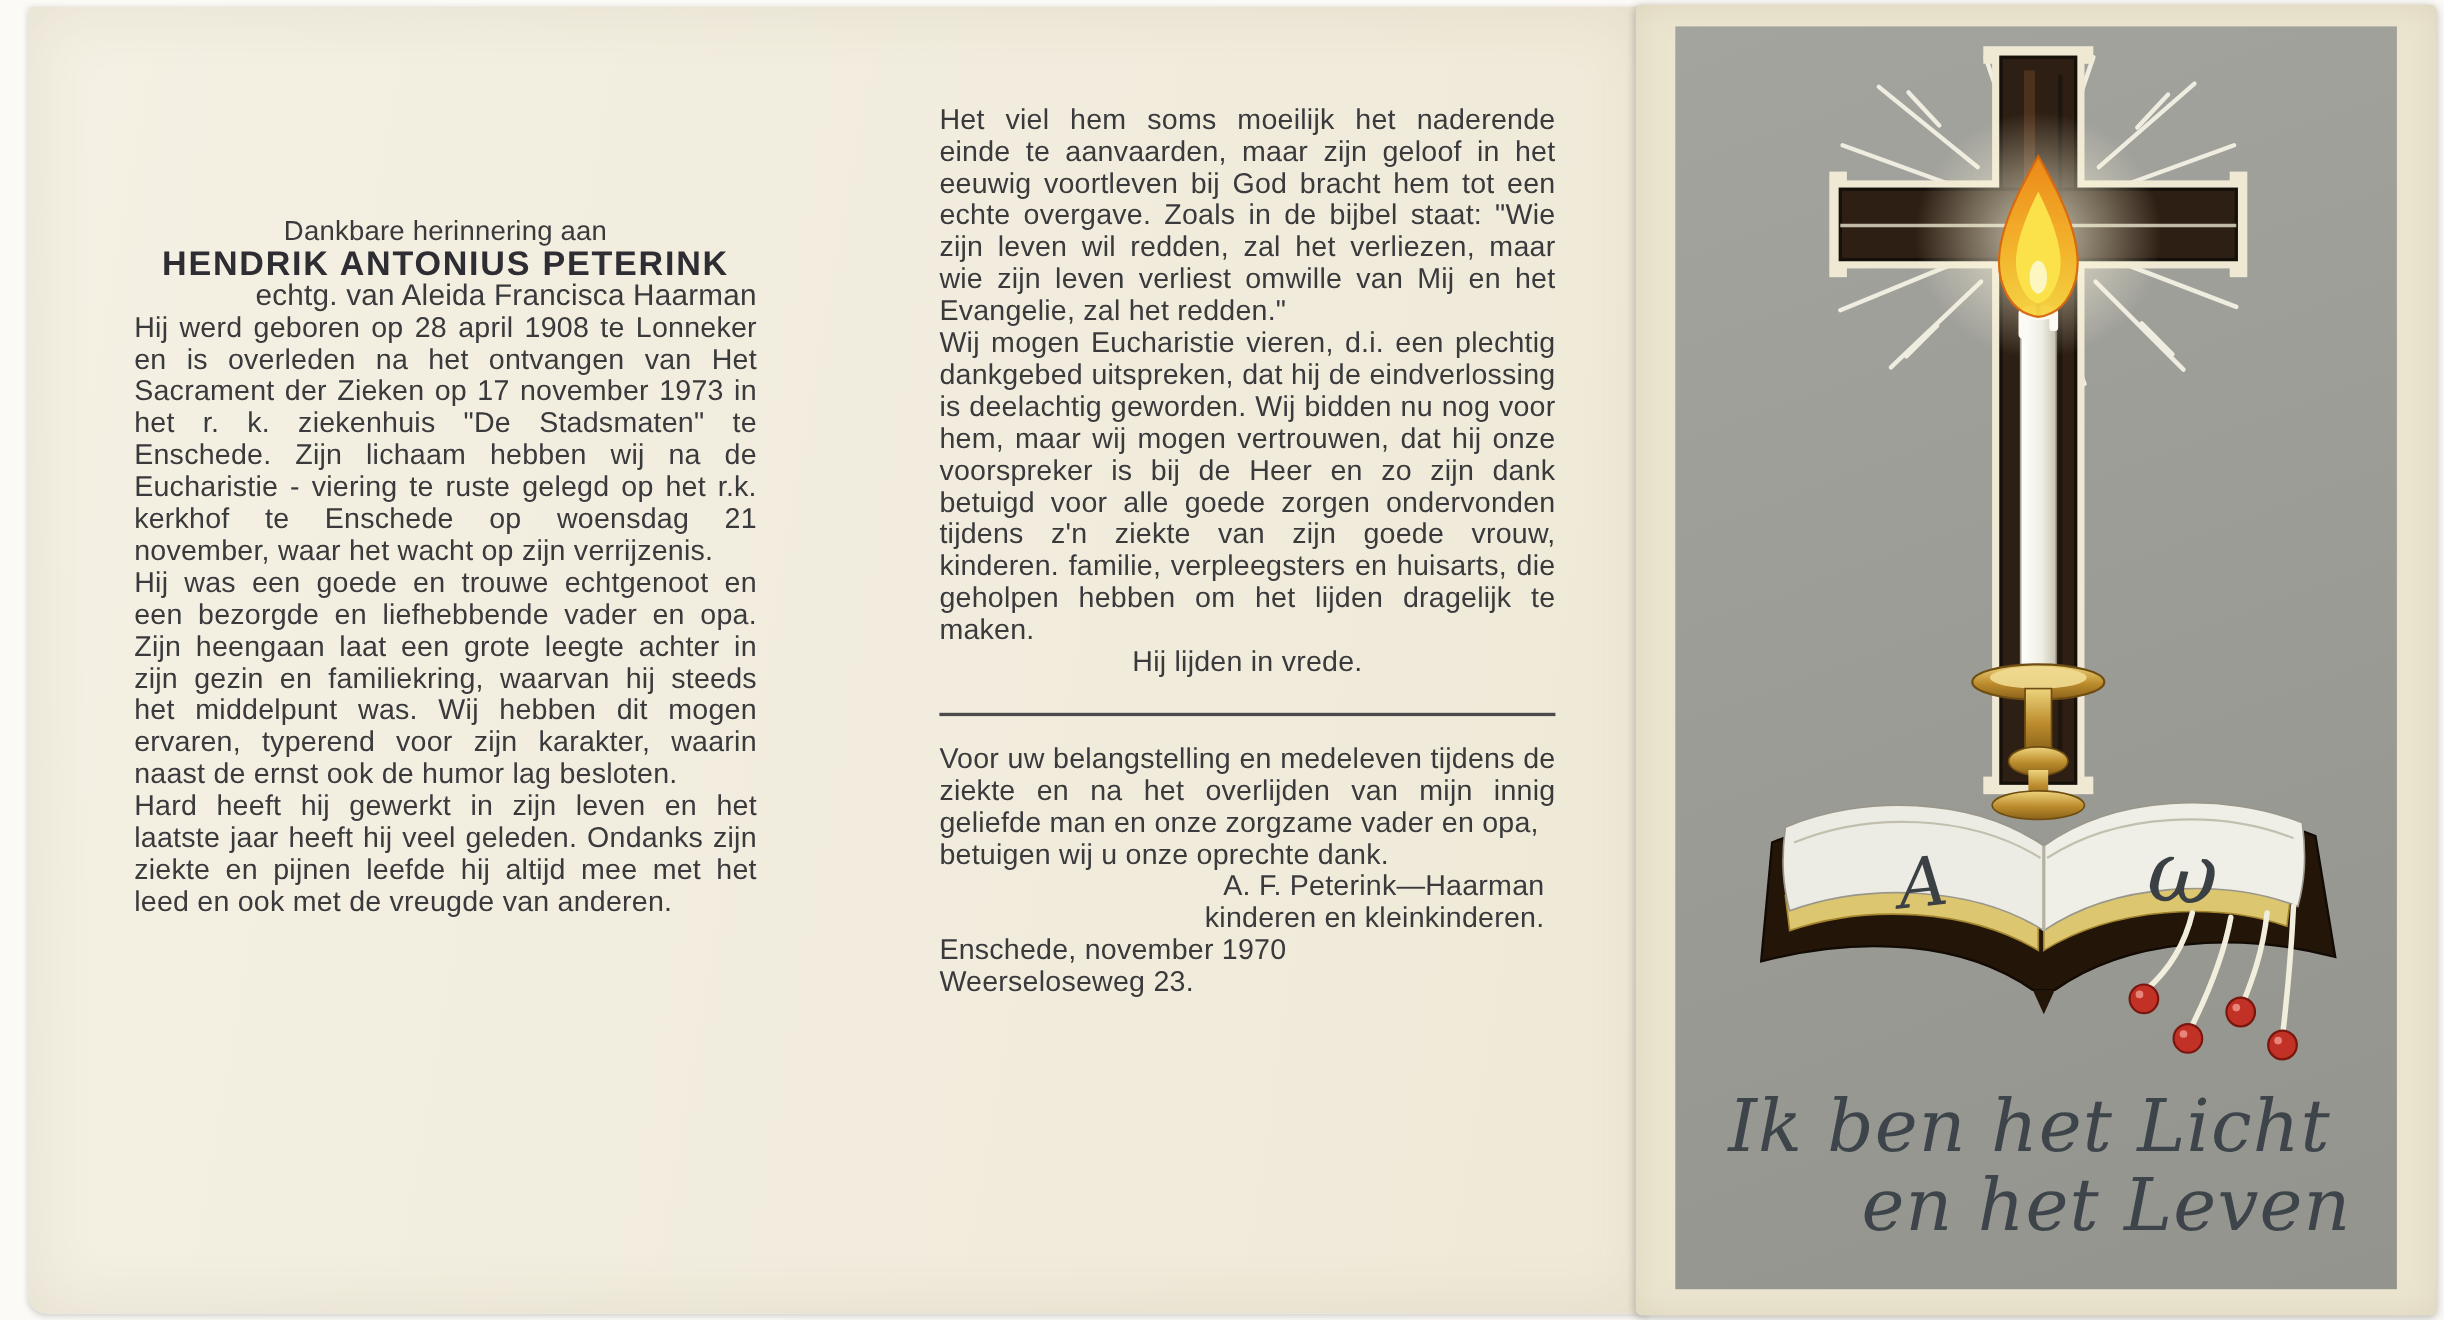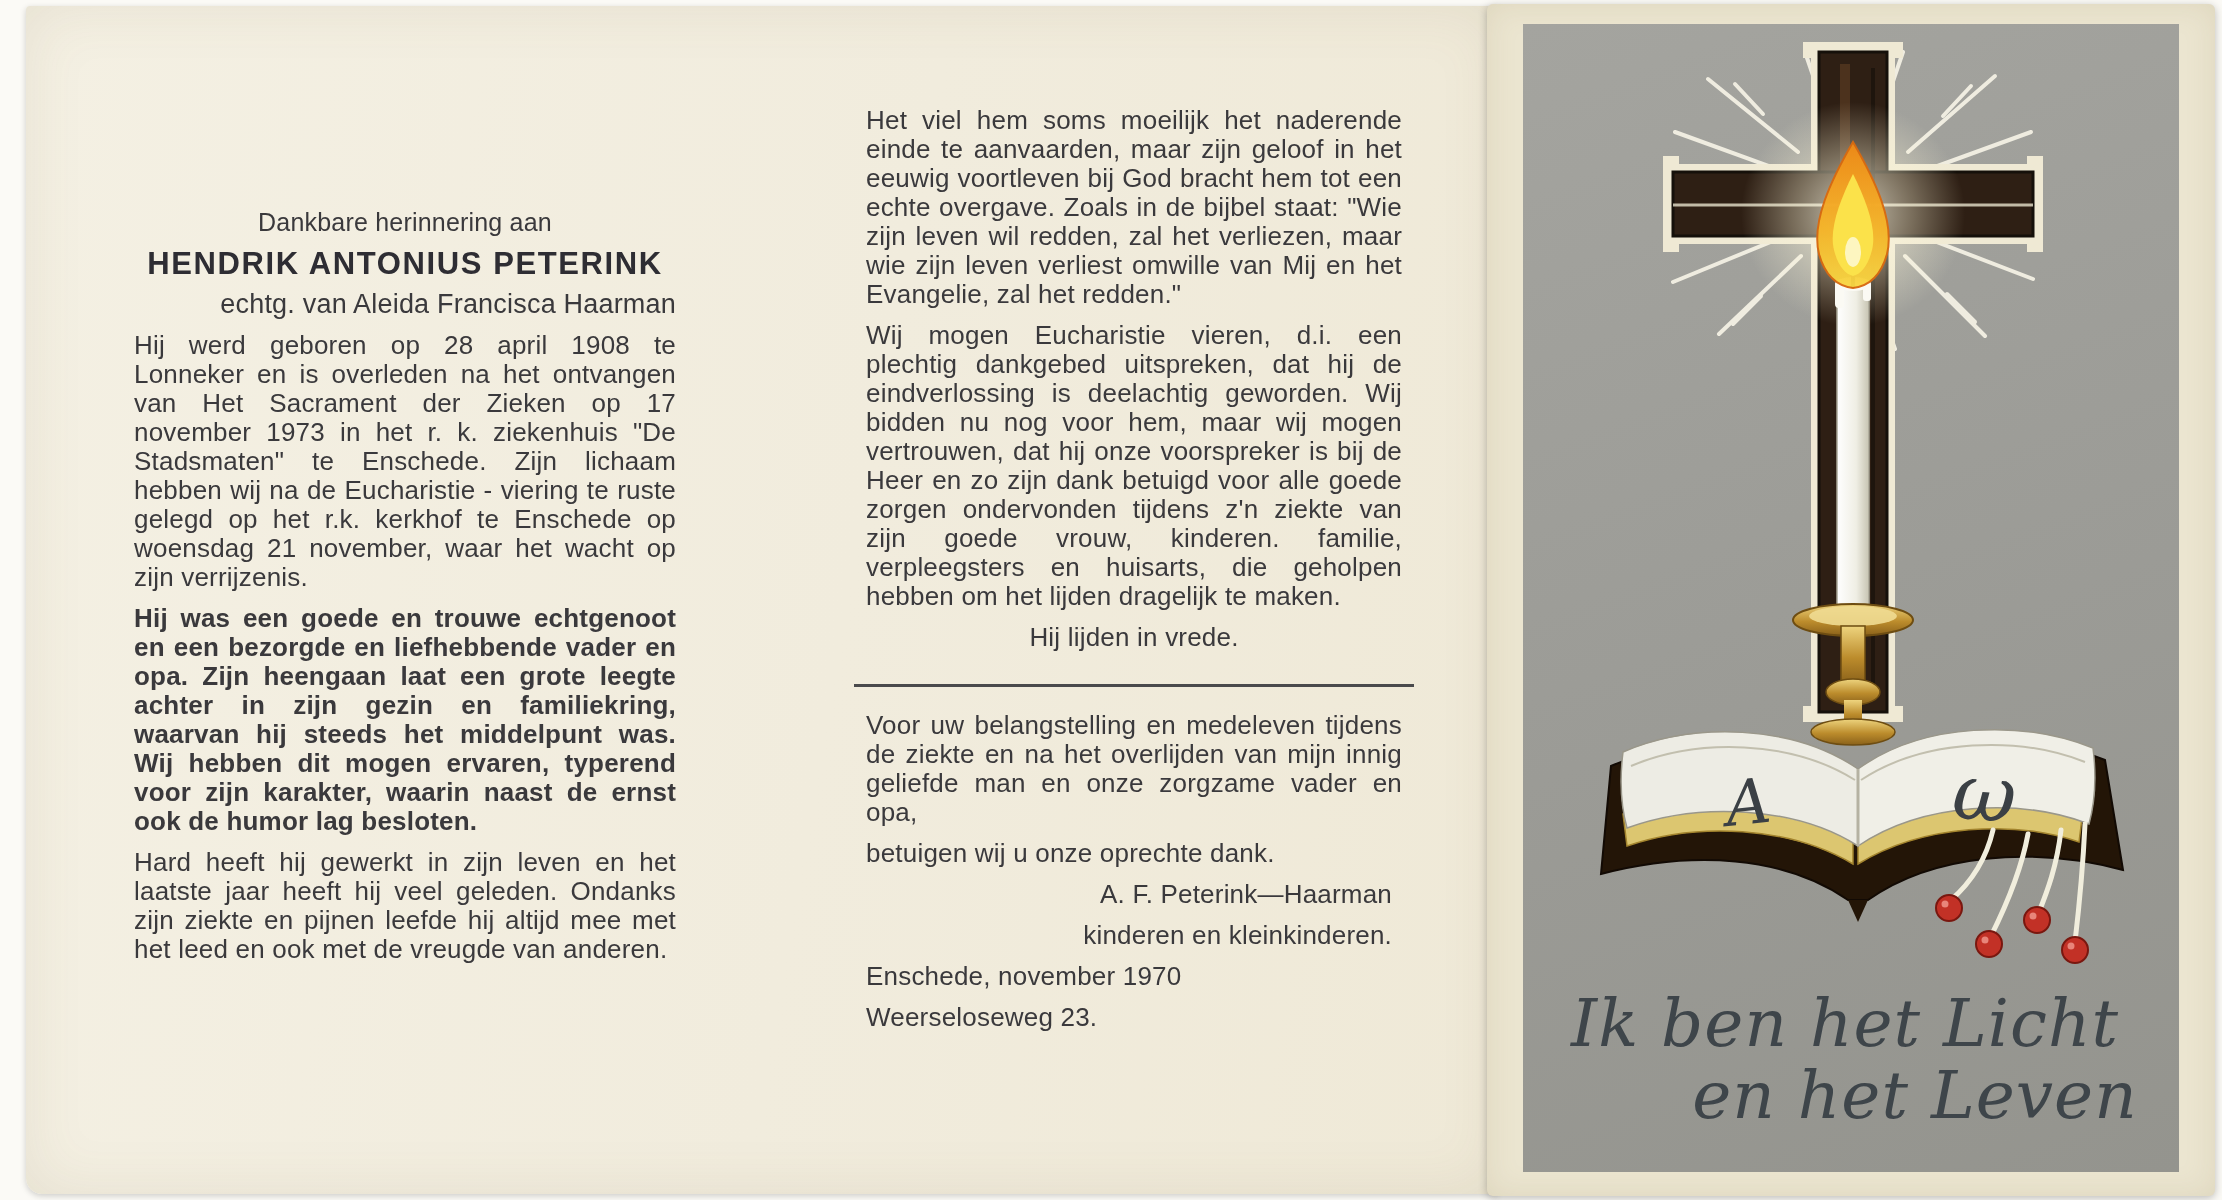--- a/index.html
+++ b/index.html
@@ -10,30 +10,30 @@
   }
   
   .paper{
     position:absolute;left:26px;top:6px;width:1472px;height:1188px;
     background:linear-gradient(100deg,#f4f0e3 0%,#f1ecdd 55%,#efe9d7 100%);
     border-radius:4px 0 0 16px;
     box-shadow:inset 0 0 60px rgba(120,100,60,.10), 0 2px 6px rgba(0,0,0,.18);
   }
   .col{position:absolute;color:#3a393c;font-size:26px;line-height:29px;
        text-align:justify;letter-spacing:.2px;}
-  .col p{margin:12px;}
+  .col p{margin:0;}
   .col-left{left:96px;top:190px;width:566px;}
   .col-mid{left:828px;top:88px;width:560px;}
 
   .intro{text-align:center;font-size:25px;}
   .name{text-align:center;font-size:31px;letter-spacing:1.6px;font-weight:700;
         color:#2e2d33;margin:14px 0 0;}
   .spouse{margin-top:26px;font-size:27px;text-align:right;}
   .p1{margin-top:24px;}
-  .p2{margin-top:52px;font-weight:bold;}
+  .p2{margin-top:52px;}
   .p3{margin-top:32px;}
 
   .m-p2{margin-top:30px;}
   .rest{text-align:center;margin-top:30px;}
   .rule{border:none;border-top:3px solid #4a4a4c;margin:32px 0 24px;width:100%;}
   .thanks-close{text-align:left;}
   .sig{text-align:right;margin-top:28px;padding-right:10px;}
   .sig-sub{text-align:right;padding-right:10px;}
   .place{margin-top:34px;text-align:left;}
   .addr{text-align:left;}

